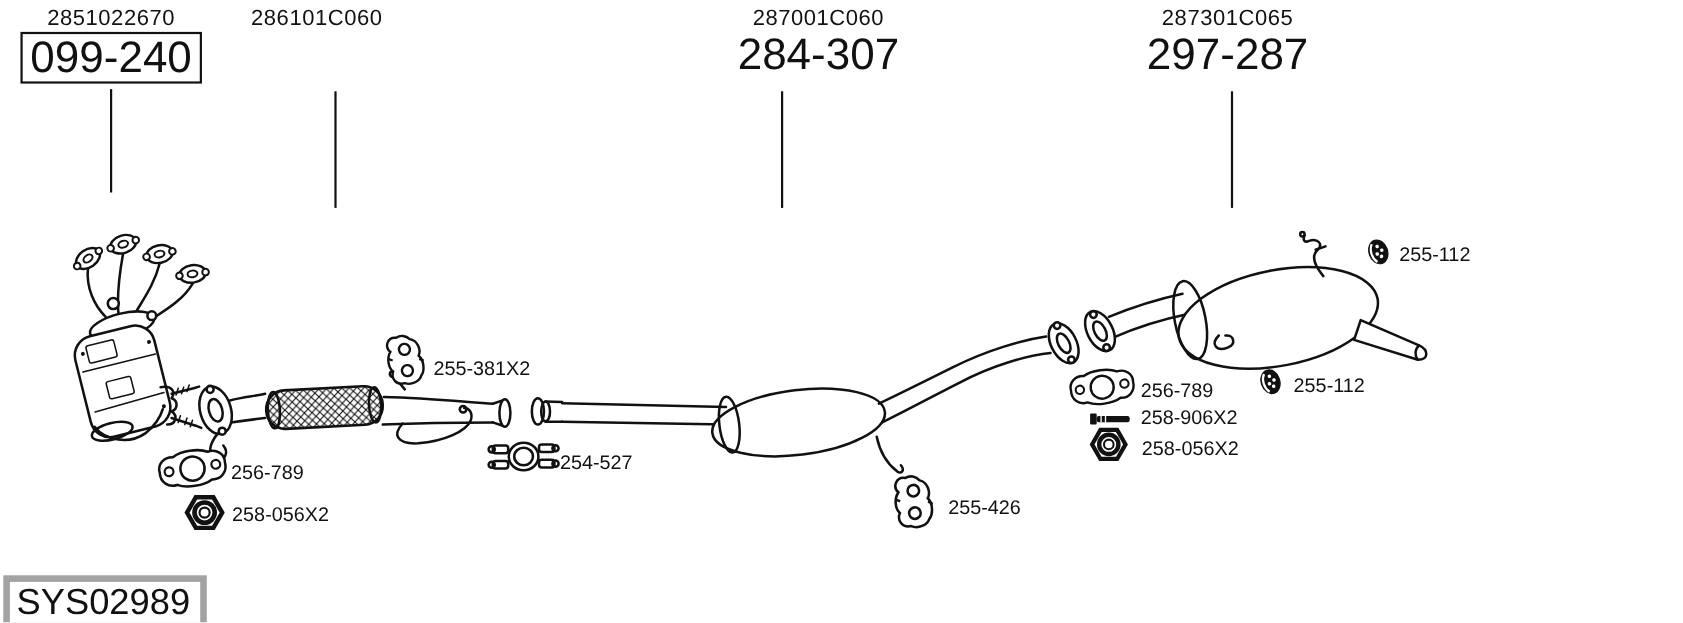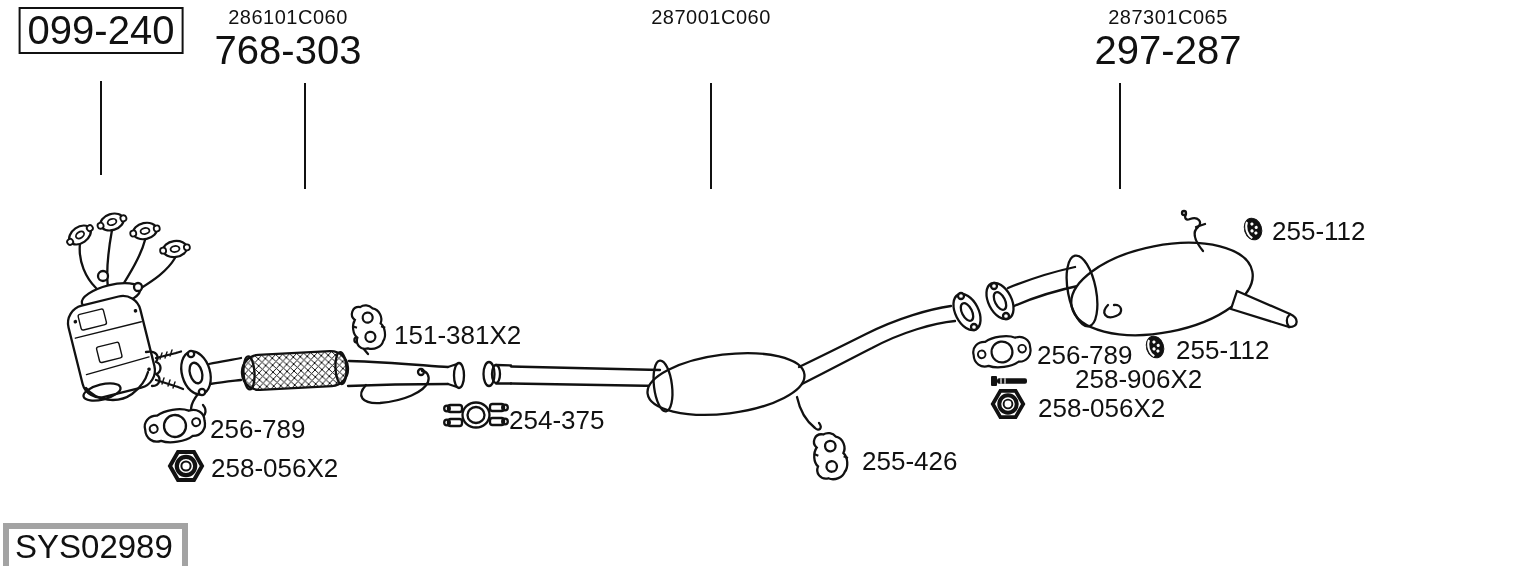--- a/index.html
+++ b/index.html
@@ -5,46 +5,47 @@
   html,body{margin:0;padding:0;background:#fff;}
   #stage{
     position:relative;width:1530px;height:566px;background:#ffffff;
     font-family:"Liberation Sans",sans-serif;color:#111;overflow:hidden;
   }
   .hdr{position:absolute;transform:translateX(-50%);text-align:center;top:6px;}
   .hdr .oem{font-size:20px;line-height:22px;letter-spacing:.5px;}
   .hdr .part{font-size:40px;line-height:42px;margin-top:1px;display:inline-block;}
   .hdr .part.boxed{border:2px solid #111;padding:0 7px 1px 7px;}
   .leader{position:absolute;width:2px;background:#111;}
-  .hw{position:absolute;font-size:26px;line-height:24px;white-space:nowrap;}
+  .hw{position:absolute;font-size:18px;line-height:24px;white-space:nowrap;}
   .sysbox{
     position:absolute;left:3px;top:523px;border:6px solid #a3a3a3;
     font-size:33px;line-height:36px;padding:0 9px 1px 6px;background:#fff;text-align:right;
   }
   svg{position:absolute;left:0;top:0;}
   .ln{fill:none;stroke:#111;stroke-width:2.3;stroke-linecap:round;stroke-linejoin:round;}
   .lnw{fill:#fff;stroke:#111;stroke-width:2.3;stroke-linejoin:round;}
   .thin{fill:none;stroke:#111;stroke-width:1.4;stroke-linecap:round;}
 </style>
 </head>
 <body>
 
 <div id="stage">
 
   <div class="hdr" style="left:101px">
+    <div class="oem">2851022670</div>
     <div class="part boxed">099-240</div>
   </div>
   <div class="hdr" style="left:288px">
     <div class="oem">286101C060</div>
-    <div class="part">768-303</div>
-  </div>
-  <div class="hdr" style="left:711px">
+  </div>
+  <div class="hdr" style="left:744px">
     <div class="oem">287001C060</div>
-  </div>
-  <div class="hdr" style="left:1168px">
+    <div class="part">284-307</div>
+  </div>
+  <div class="hdr" style="left:1116px">
     <div class="oem">287301C065</div>
     <div class="part">297-287</div>
   </div>
 
   <div class="leader" style="left:100px;top:81px;height:94px"></div>
   <div class="leader" style="left:304px;top:83px;height:106px"></div>
   <div class="leader" style="left:710px;top:83px;height:106px"></div>
   <div class="leader" style="left:1119px;top:83px;height:106px"></div>
 
   <svg width="1530" height="566" viewBox="0 0 1530 566">
@@ -208,25 +209,25 @@
       <ellipse cx="0" cy="-1" rx="8.5" ry="8" class="ln"></ellipse>
     </g>
     <g>
         <use href="#mountIcon" transform="translate(1253,229) rotate(-18)"></use>
       </g>
     <g>
         <use href="#mountIcon" transform="translate(1155,347) rotate(-18)"></use>
       </g>
   </svg>
 
-  <span class="hw" style="left:394px;top:323px">151-381X2</span>
+  <span class="hw" style="left:394px;top:323px">255-381X2</span>
   <span class="hw" style="left:210px;top:417px">256-789</span>
   <span class="hw" style="left:211px;top:456px">258-056X2</span>
-  <span class="hw" style="left:509px;top:408px">254-375</span>
+  <span class="hw" style="left:509px;top:408px">254-527</span>
   <span class="hw" style="left:862px;top:449px">255-426</span>
   <span class="hw" style="left:1037px;top:343px">256-789</span>
-  <span class="hw" style="left:1075px;top:367px">258-906X2</span>
+  <span class="hw" style="left:1037px;top:367px">258-906X2</span>
   <span class="hw" style="left:1038px;top:396px">258-056X2</span>
   <span class="hw" style="left:1272px;top:219px">255-112</span>
   <span class="hw" style="left:1176px;top:338px">255-112</span>
 
   <div class="sysbox">SYS02989</div>
 </div>
 
 </body></html>

